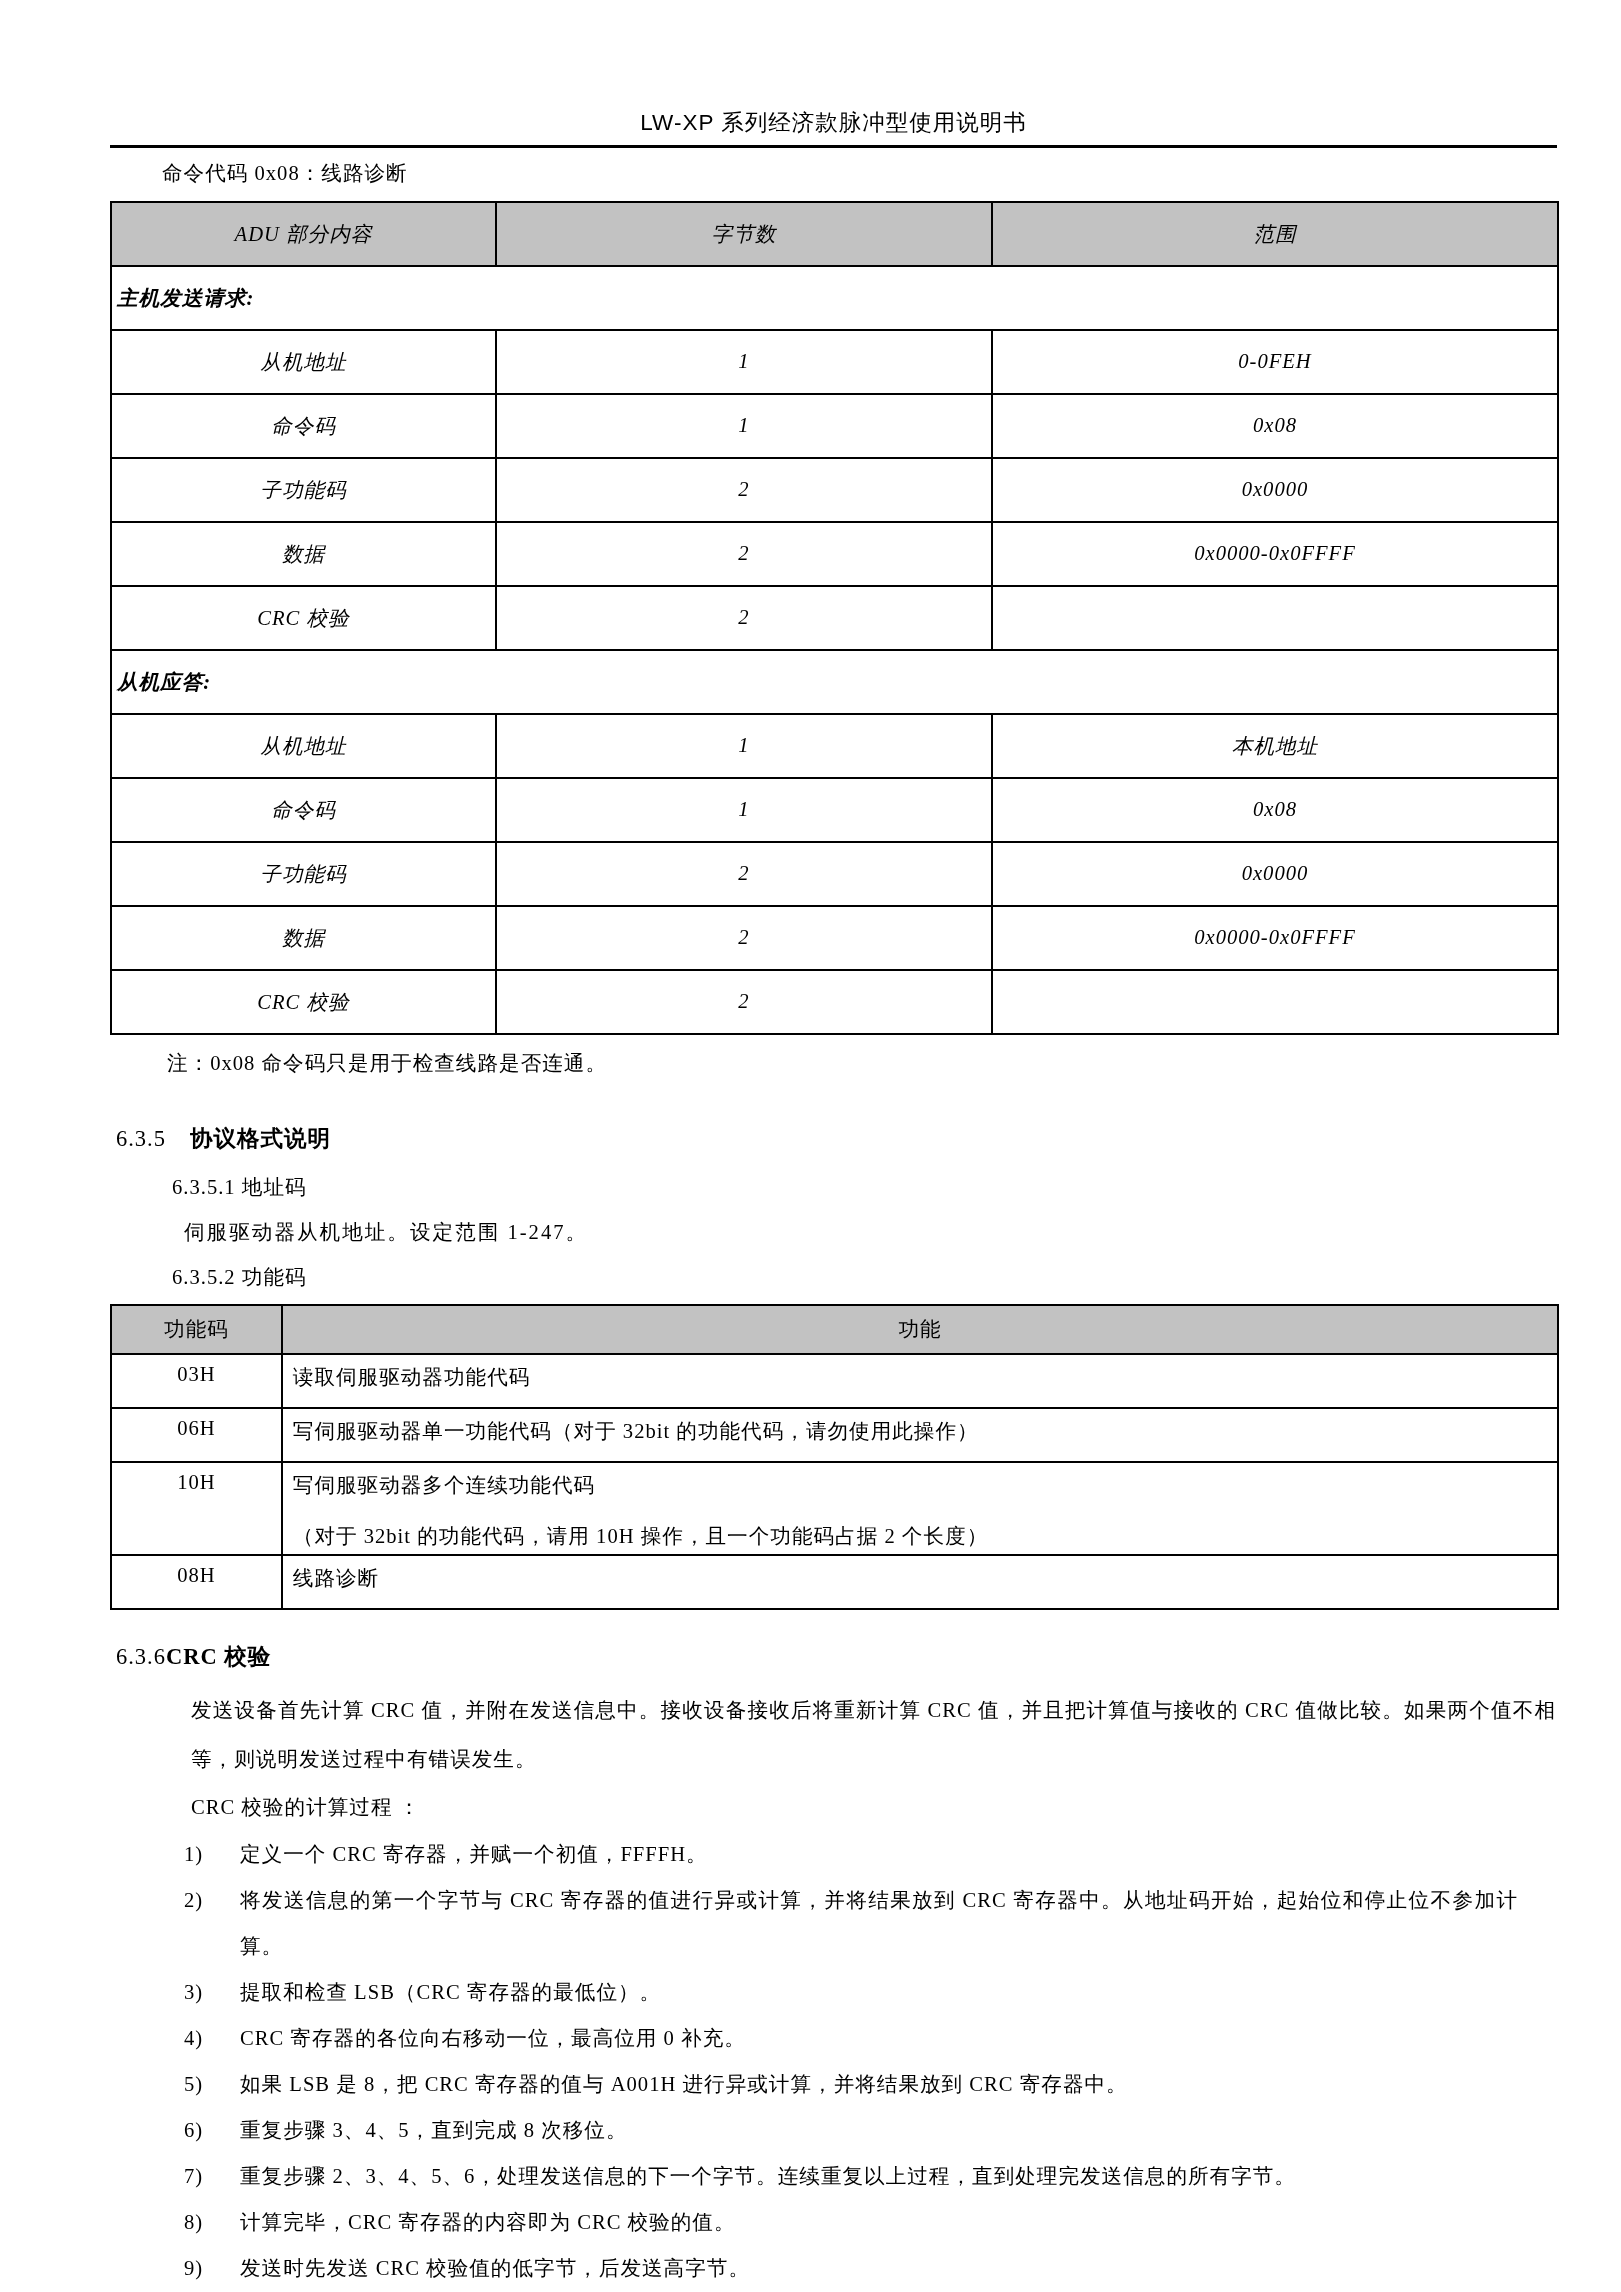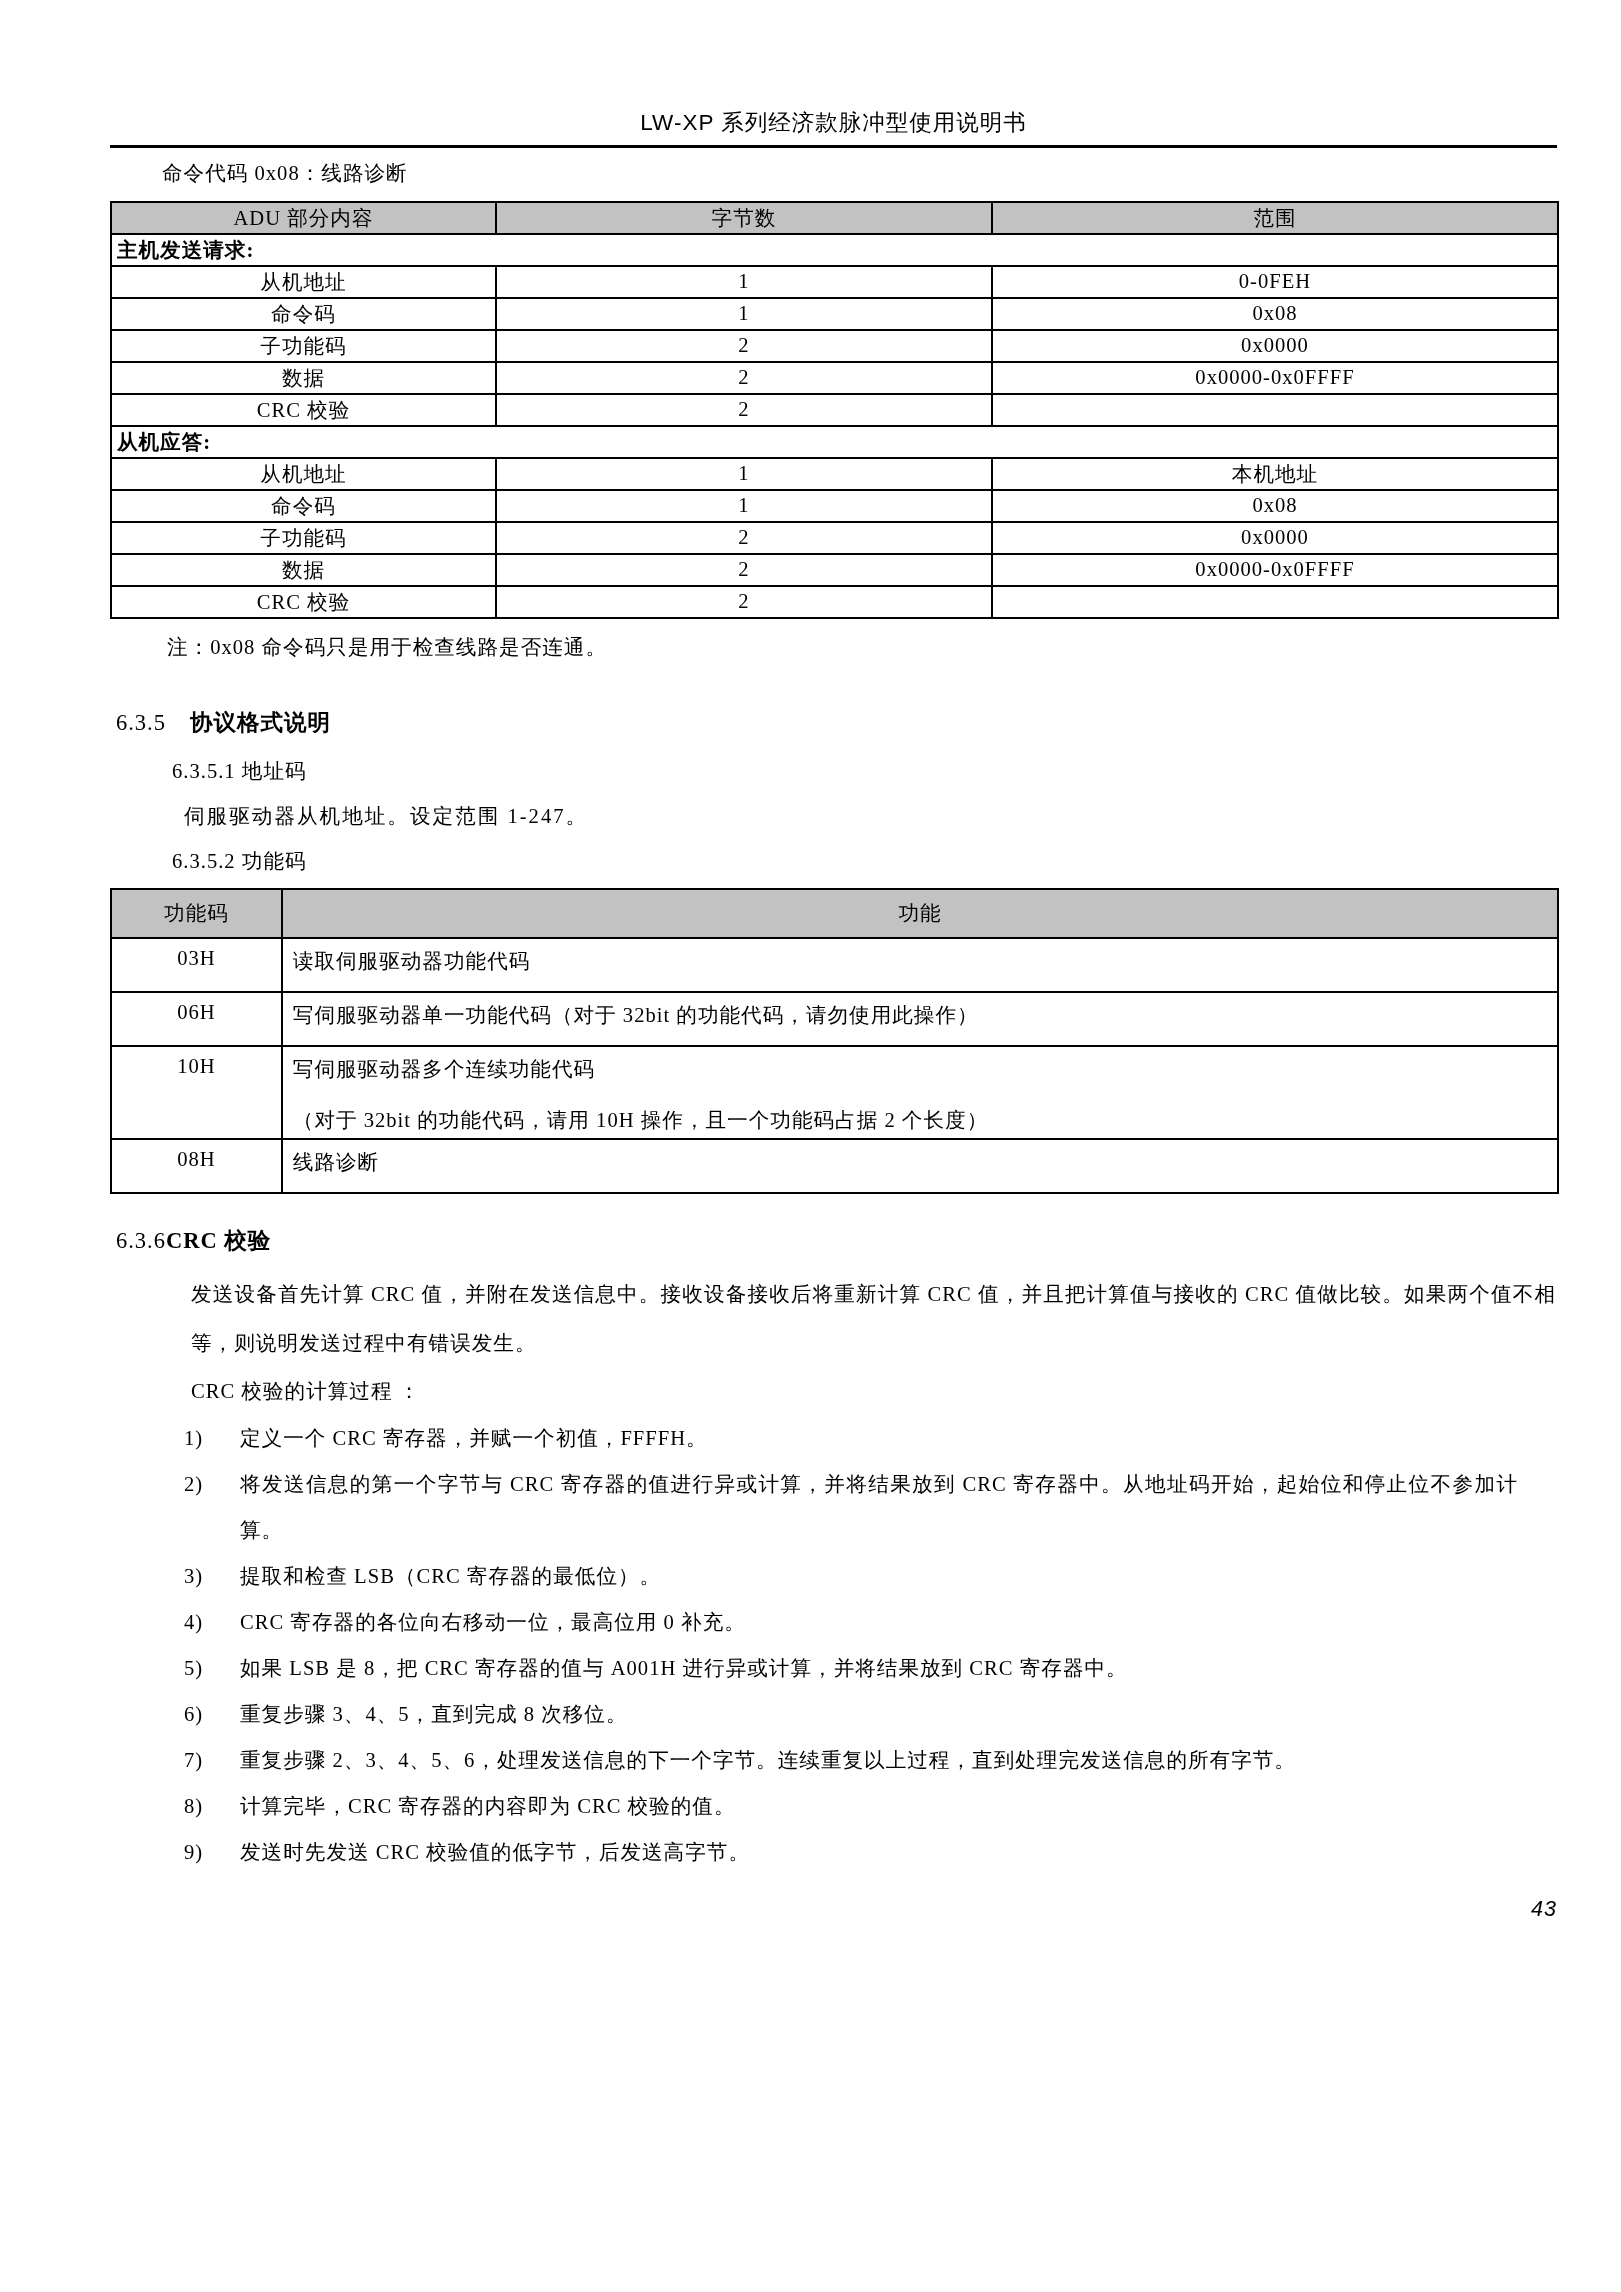--- a/index.html
+++ b/index.html
@@ -24,21 +24,21 @@
   }
   .doc-rule { margin-top:7.8px; border-bottom:3.9px solid var(--rule,#000); }
 
   .cmd-line { margin:11.8px 0 0 52px; line-height:27.4px; }
 
   table { border-collapse:collapse; width:1447px; table-layout:fixed; }
   td, th { border:2px solid var(--border,#000); }
   th { background:var(--hdr,#c2c2c2); font-weight:normal; }
 
   .adu-table { margin-top:13.7px; }
-  .adu-table th, .adu-table td { height:32px; text-align:center; vertical-align:middle; }
+  .adu-table th, .adu-table td { height:64px; text-align:center; vertical-align:middle;font-style:italic; }
   .adu-table .section-row td {
     text-align:left; font-weight:bold; padding-left:4.9px;
   }
 
   .note-line { margin:15.7px 0 0 57px; line-height:27.4px; }
 
   .sec-heading { margin:45px 0 0 5.9px; font-size:22.5px; line-height:32px; }
   .sec-heading .hnum { font-weight:normal; }
   .sec-heading .htitle { font-weight:bold; }
   .sec-heading.gap .hnum { margin-right:24px; }

